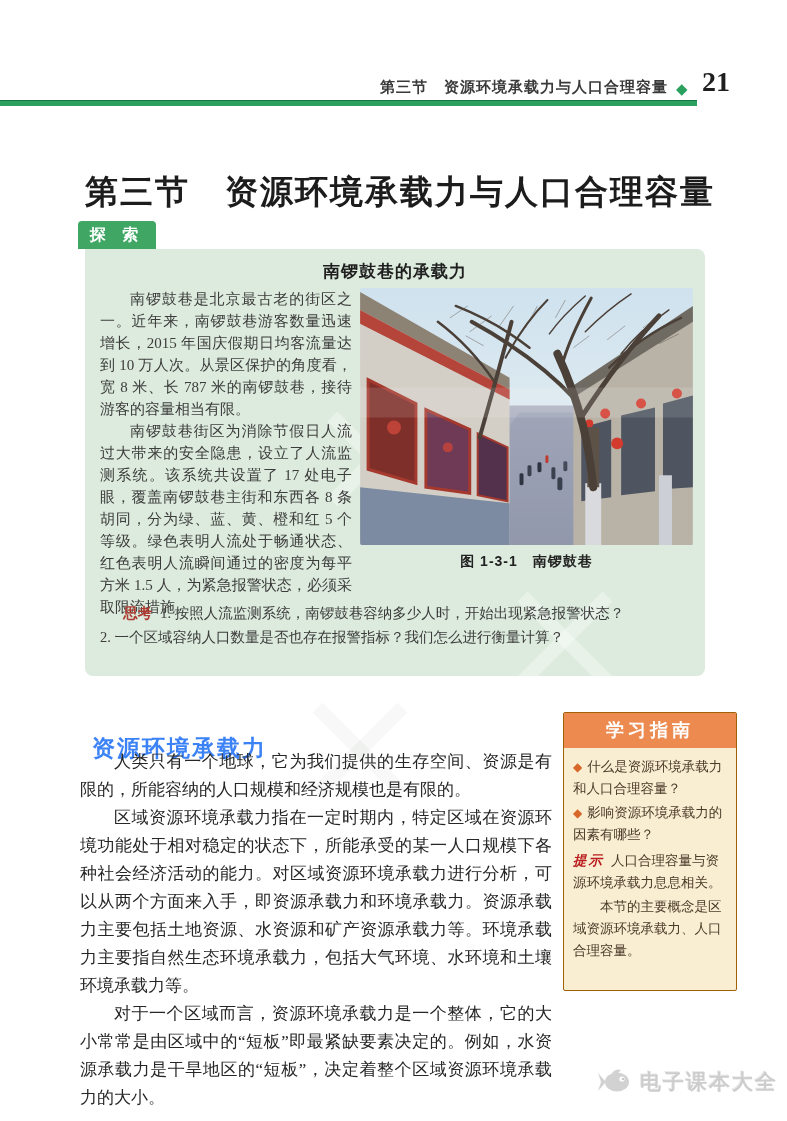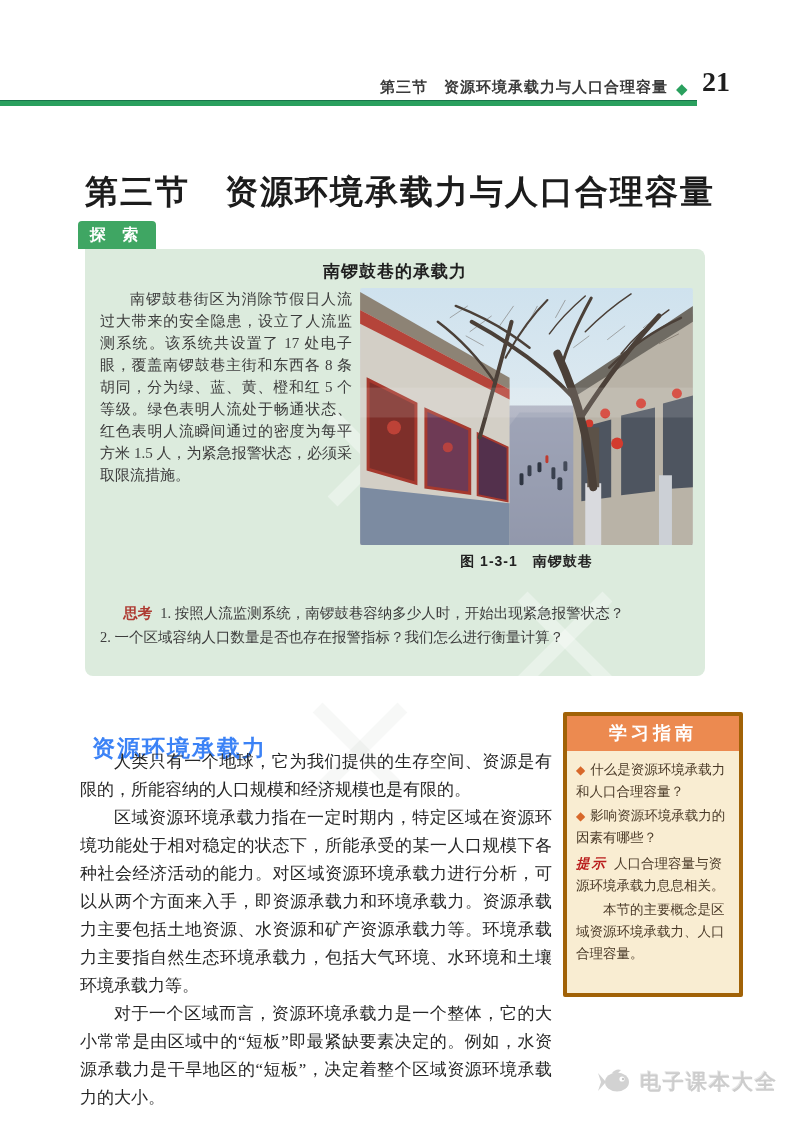--- a/index.html
+++ b/index.html
@@ -72,21 +72,21 @@
   }
   .body-copy{
     position:absolute; top:748px; left:80px; width:472px;
     font-family:Liberation Serif, serif;
     font-size:17px; line-height:28px; color:#262626; text-align:justify;
   }
   .body-copy p{margin:0; text-indent:2em;}
   
   .study-guide{
     position:absolute; top:712px; left:563px; width:172px;
-    border:4px solid #a16207; background:#f9edd2; border-radius:2px;
+    border:1px solid #a16207; background:#f9edd2; border-radius:2px;
   }
   .study-guide-header{
     background:#ec8a50; color:#ffffff; text-align:center;
     font-size:18px; font-weight:bold; letter-spacing:4px;
     padding:5px 0 6px 0;
   }
   .study-guide-body{
     padding:8px 9px 28px 9px; font-size:13.5px; line-height:22px; color:#4a3a28;
   }
   .sg-bullet{margin:0 0 2px 0;}
@@ -130,20 +130,21 @@
 
   <div class="explore-tab">探 索</div>
 
   <div class="explore-box">
     <span class="wm-x" style="top:150px; left:230px;"></span>
     <span class="wm-x" style="top:330px; left:420px;"></span>
 
     <div class="explore-title">南锣鼓巷的承载力</div>
 
     <div class="explore-text">
+      <p>南锣鼓巷是北京最古老的街区之一。近年来，南锣鼓巷游客数量迅速增长，2015 年国庆假期日均客流量达到 10 万人次。从景区保护的角度看，宽 8 米、长 787 米的南锣鼓巷，接待游客的容量相当有限。</p>
       <p>南锣鼓巷街区为消除节假日人流过大带来的安全隐患，设立了人流监测系统。该系统共设置了 17 处电子眼，覆盖南锣鼓巷主街和东西各 8 条胡同，分为绿、蓝、黄、橙和红 5 个等级。绿色表明人流处于畅通状态、红色表明人流瞬间通过的密度为每平方米 1.5 人，为紧急报警状态，必须采取限流措施。</p>
     </div>
 
     <div class="figure">
       <svg width="333" height="257" viewBox="0 0 334 258">
         <defs>
           <linearGradient id="sky" x1="0" y1="0" x2="0" y2="1">
             <stop offset="0" stop-color="#cfe2ee"></stop>
               <stop offset="1" stop-color="#edf2f3"></stop>
           </linearGradient>

